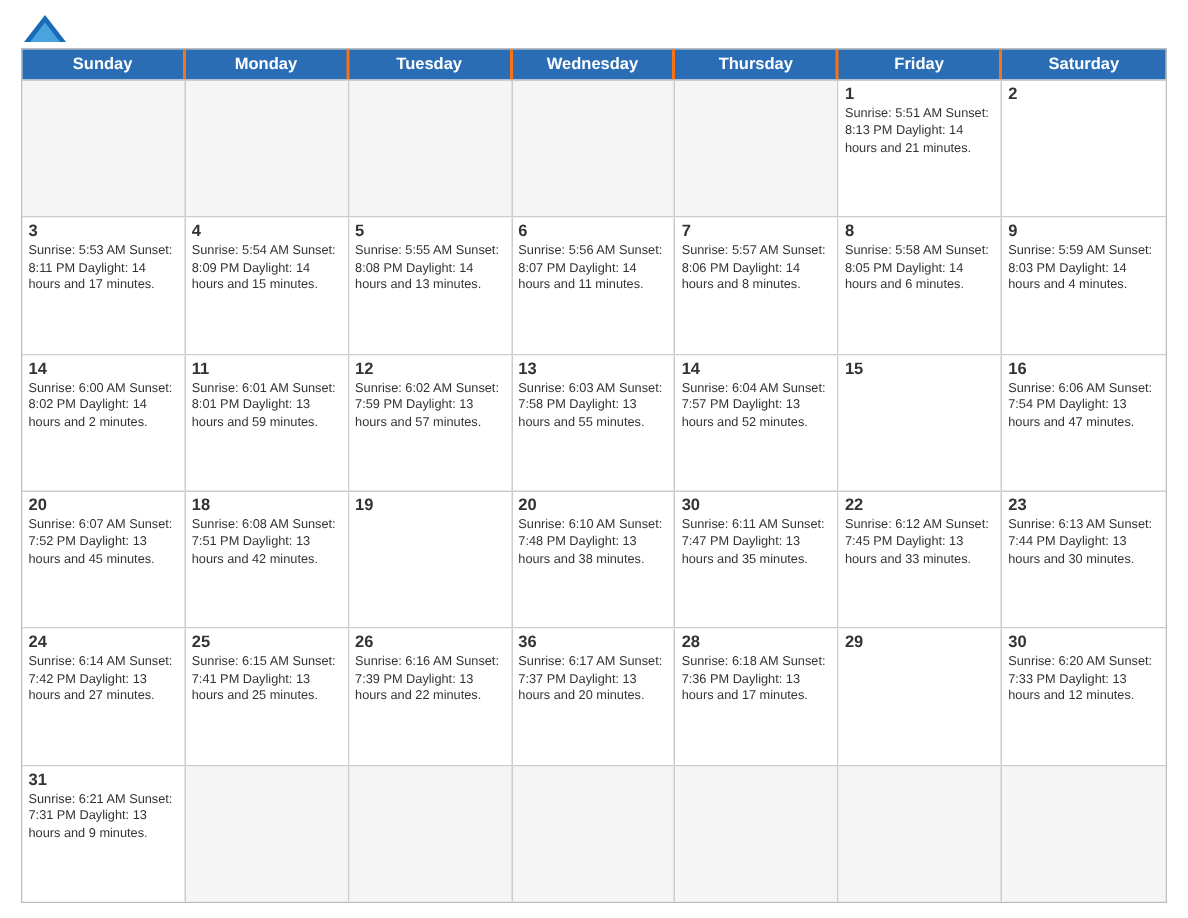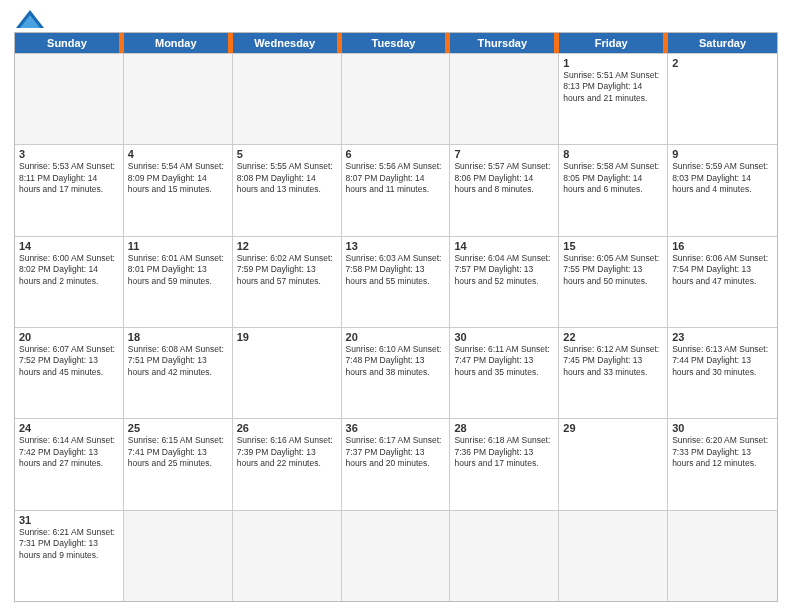--- a/index.html
+++ b/index.html
@@ -70,21 +70,21 @@
       display: grid;
       grid-template-columns: repeat(7, 1fr);
       background: #2a6db5;
     }
     .cal-head-cell {
       color: #fff;
       font-size: 11px;
       font-weight: bold;
       text-align: center;
       padding: 4px 2px;
-      border-right: 5px solid #f97316;
+      border-right: 2px solid #f97316;
     }
     .cal-head-cell:last-child { border-right: none; }
     .cal-body {
       flex: 1;
       display: flex;
       flex-direction: column;
     }
     .cal-row {
       display: grid;
       grid-template-columns: repeat(7, 1fr);
@@ -133,22 +133,22 @@
     <div class="title-area">
       <div class="cal-title"></div>
       <div class="cal-subtitle"></div>
     </div>
   </div>
 
   <div class="calendar">
     <div class="cal-head">
     <div class="cal-head-cell">Sunday</div>
         <div class="cal-head-cell">Monday</div>
+        <div class="cal-head-cell">Tuesday</div>
         <div class="cal-head-cell">Wednesday</div>
-        <div class="cal-head-cell">Tuesday</div>
         <div class="cal-head-cell">Thursday</div>
         <div class="cal-head-cell">Friday</div>
         <div class="cal-head-cell">Saturday</div>
       </div>
     <div class="cal-body">
     <div class="cal-row">
           <div class="cal-cell empty"></div>
           <div class="cal-cell empty"></div>
           <div class="cal-cell empty"></div>
           <div class="cal-cell empty"></div>
@@ -246,24 +246,20 @@
           </div>
           <div class="cal-cell">
             <span class="day-num">14</span>
             <div class="day-info">Sunrise: 6:04 AM
 Sunset: 7:57 PM
 Daylight: 13 hours
 and 52 minutes.</div>
           </div>
           <div class="cal-cell">
             <span class="day-num">15</span>
-            <div class="day-info">Sunrise: 6:05 AM
-Sunset: 7:55 PM
-Daylight: 13 hours
-and 50 minutes.</div>
           </div>
           <div class="cal-cell">
             <span class="day-num">16</span>
             <div class="day-info">Sunrise: 6:06 AM
 Sunset: 7:54 PM
 Daylight: 13 hours
 and 47 minutes.</div>
           </div>
         </div>
         <div class="cal-row">

